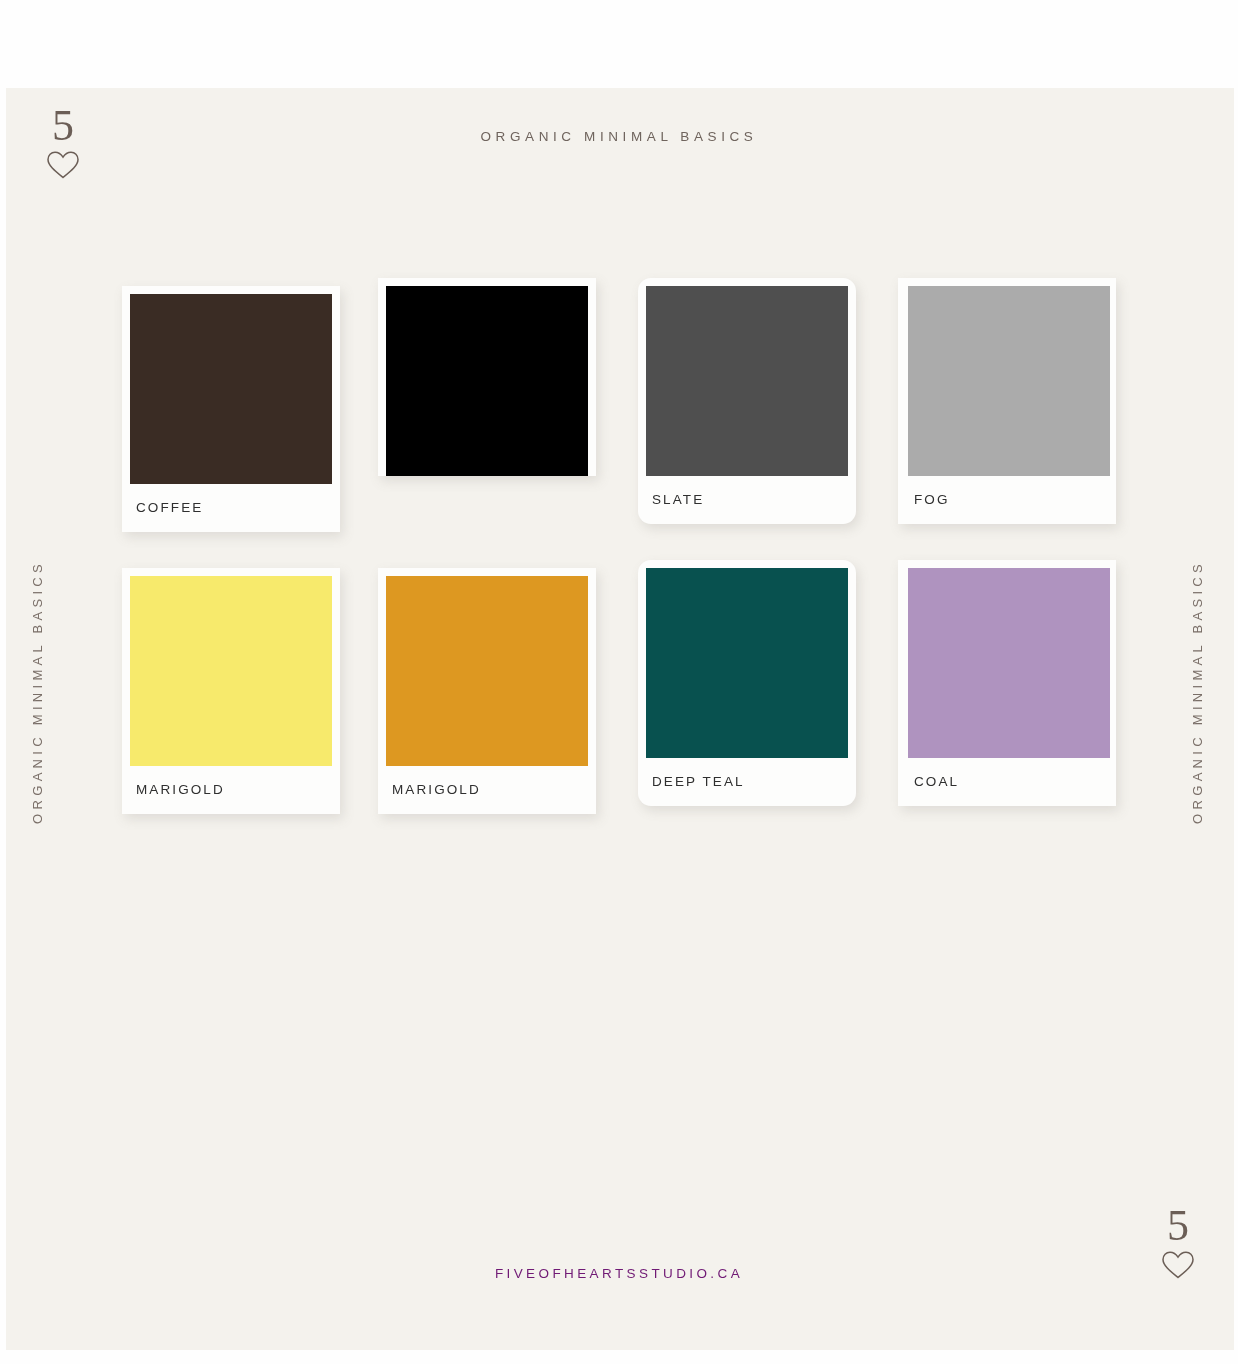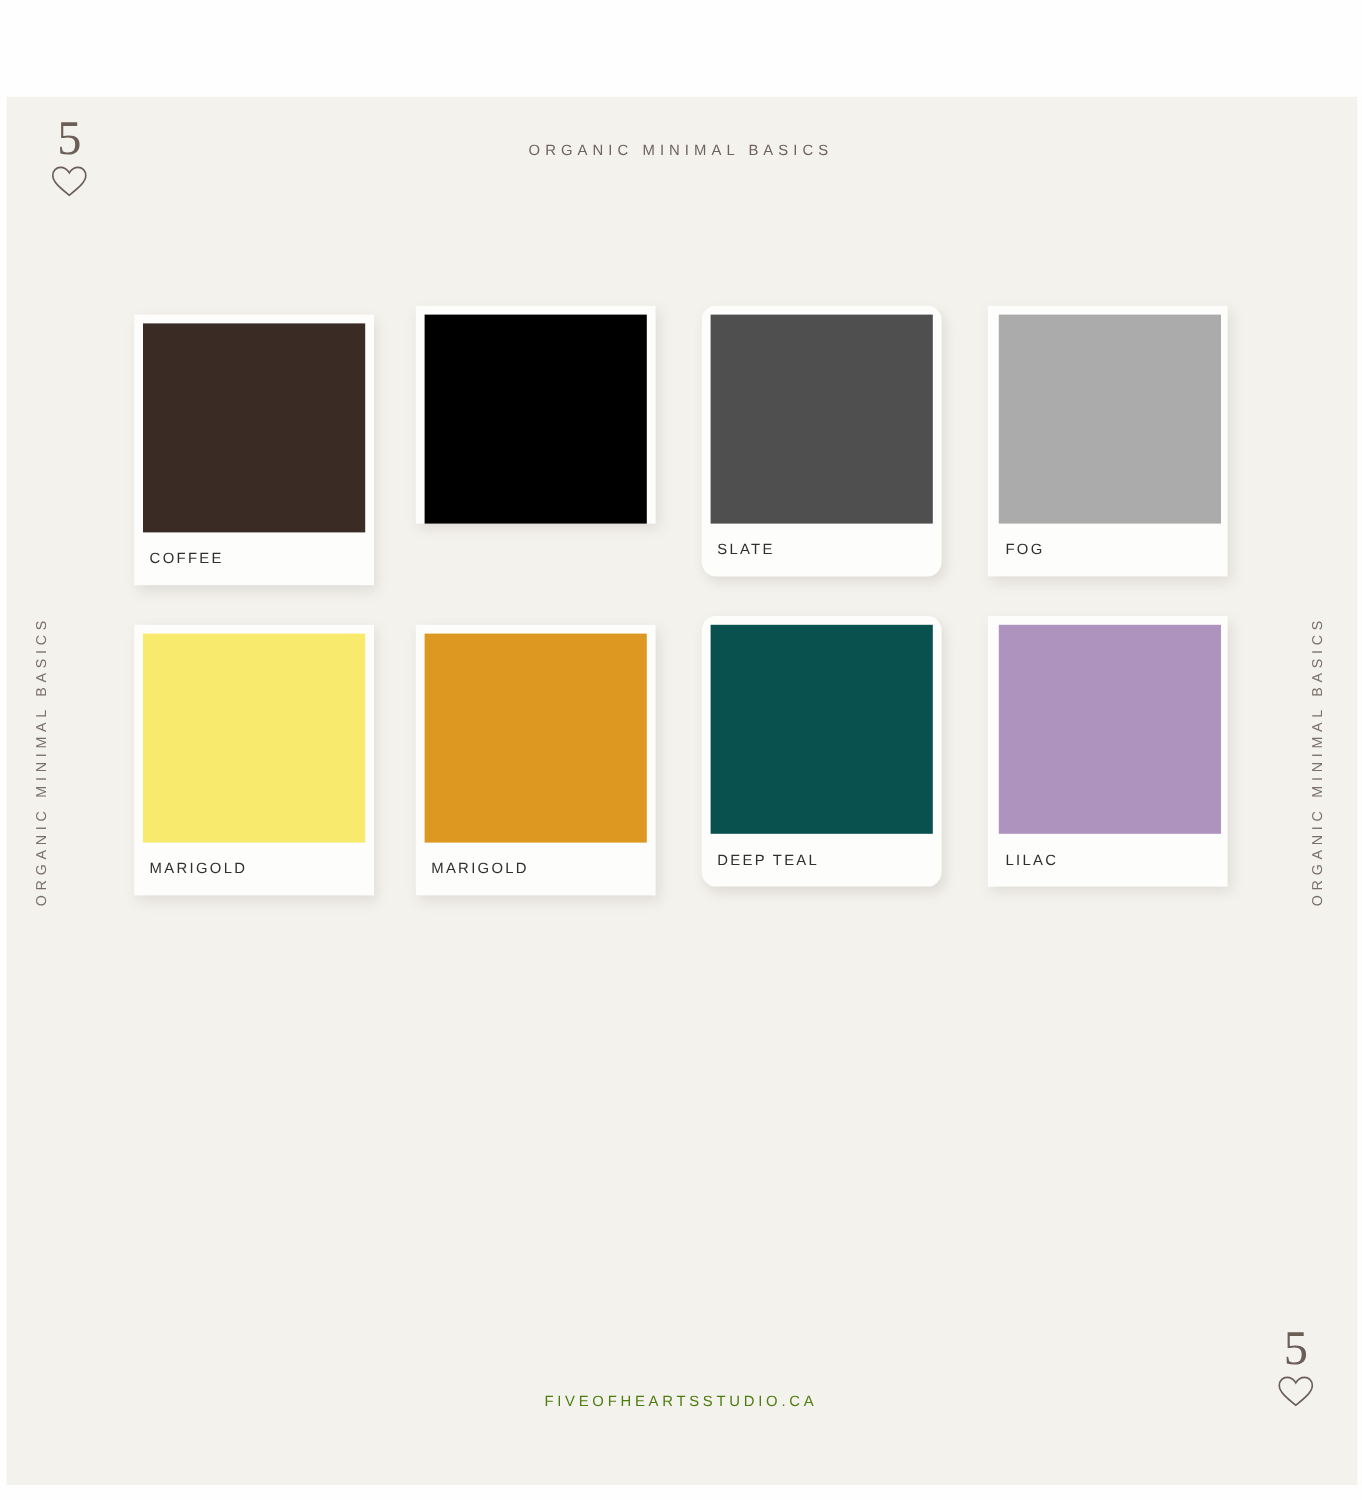--- a/index.html
+++ b/index.html
@@ -72,21 +72,21 @@
     font-weight: 400;
   }
   .footer-title {
     position: absolute;
     left: 0;
     top: 1266px;
     width: 1238px;
     text-align: center;
     font-size: 13.5px;
     letter-spacing: 3.4px;
-    color: #4d7c0f;
+    color: #701a75;
     font-weight: 400;
   }
 
   
   .side-title {
     position: absolute;
     font-size: 13px;
     letter-spacing: 4.3px;
     color: #7a6f68;
     white-space: nowrap;
@@ -189,21 +189,21 @@
       <div class="card col2 nudge-up">
         <div class="chip" style="background: rgb(8, 81, 79);"></div>
         <div class="card-label">DEEP TEAL</div>
       </div>
       <div class="card col1 nudge-down">
         <div class="chip" style="background: rgb(221, 152, 33);"></div>
         <div class="card-label">MARIGOLD</div>
       </div>
       <div class="card col3 nudge-up">
         <div class="chip" style="background: rgb(175, 147, 191);"></div>
-        <div class="card-label">LILAC</div>
+        <div class="card-label">COAL</div>
       </div>
     </div>
 
   </div>
 
   <div class="footer-title">FIVEOFHEARTSSTUDIO.CA</div>
 
   <div class="brand-mark-br">
     <div class="brand-five">5</div>
     <div class="brand-heart">

